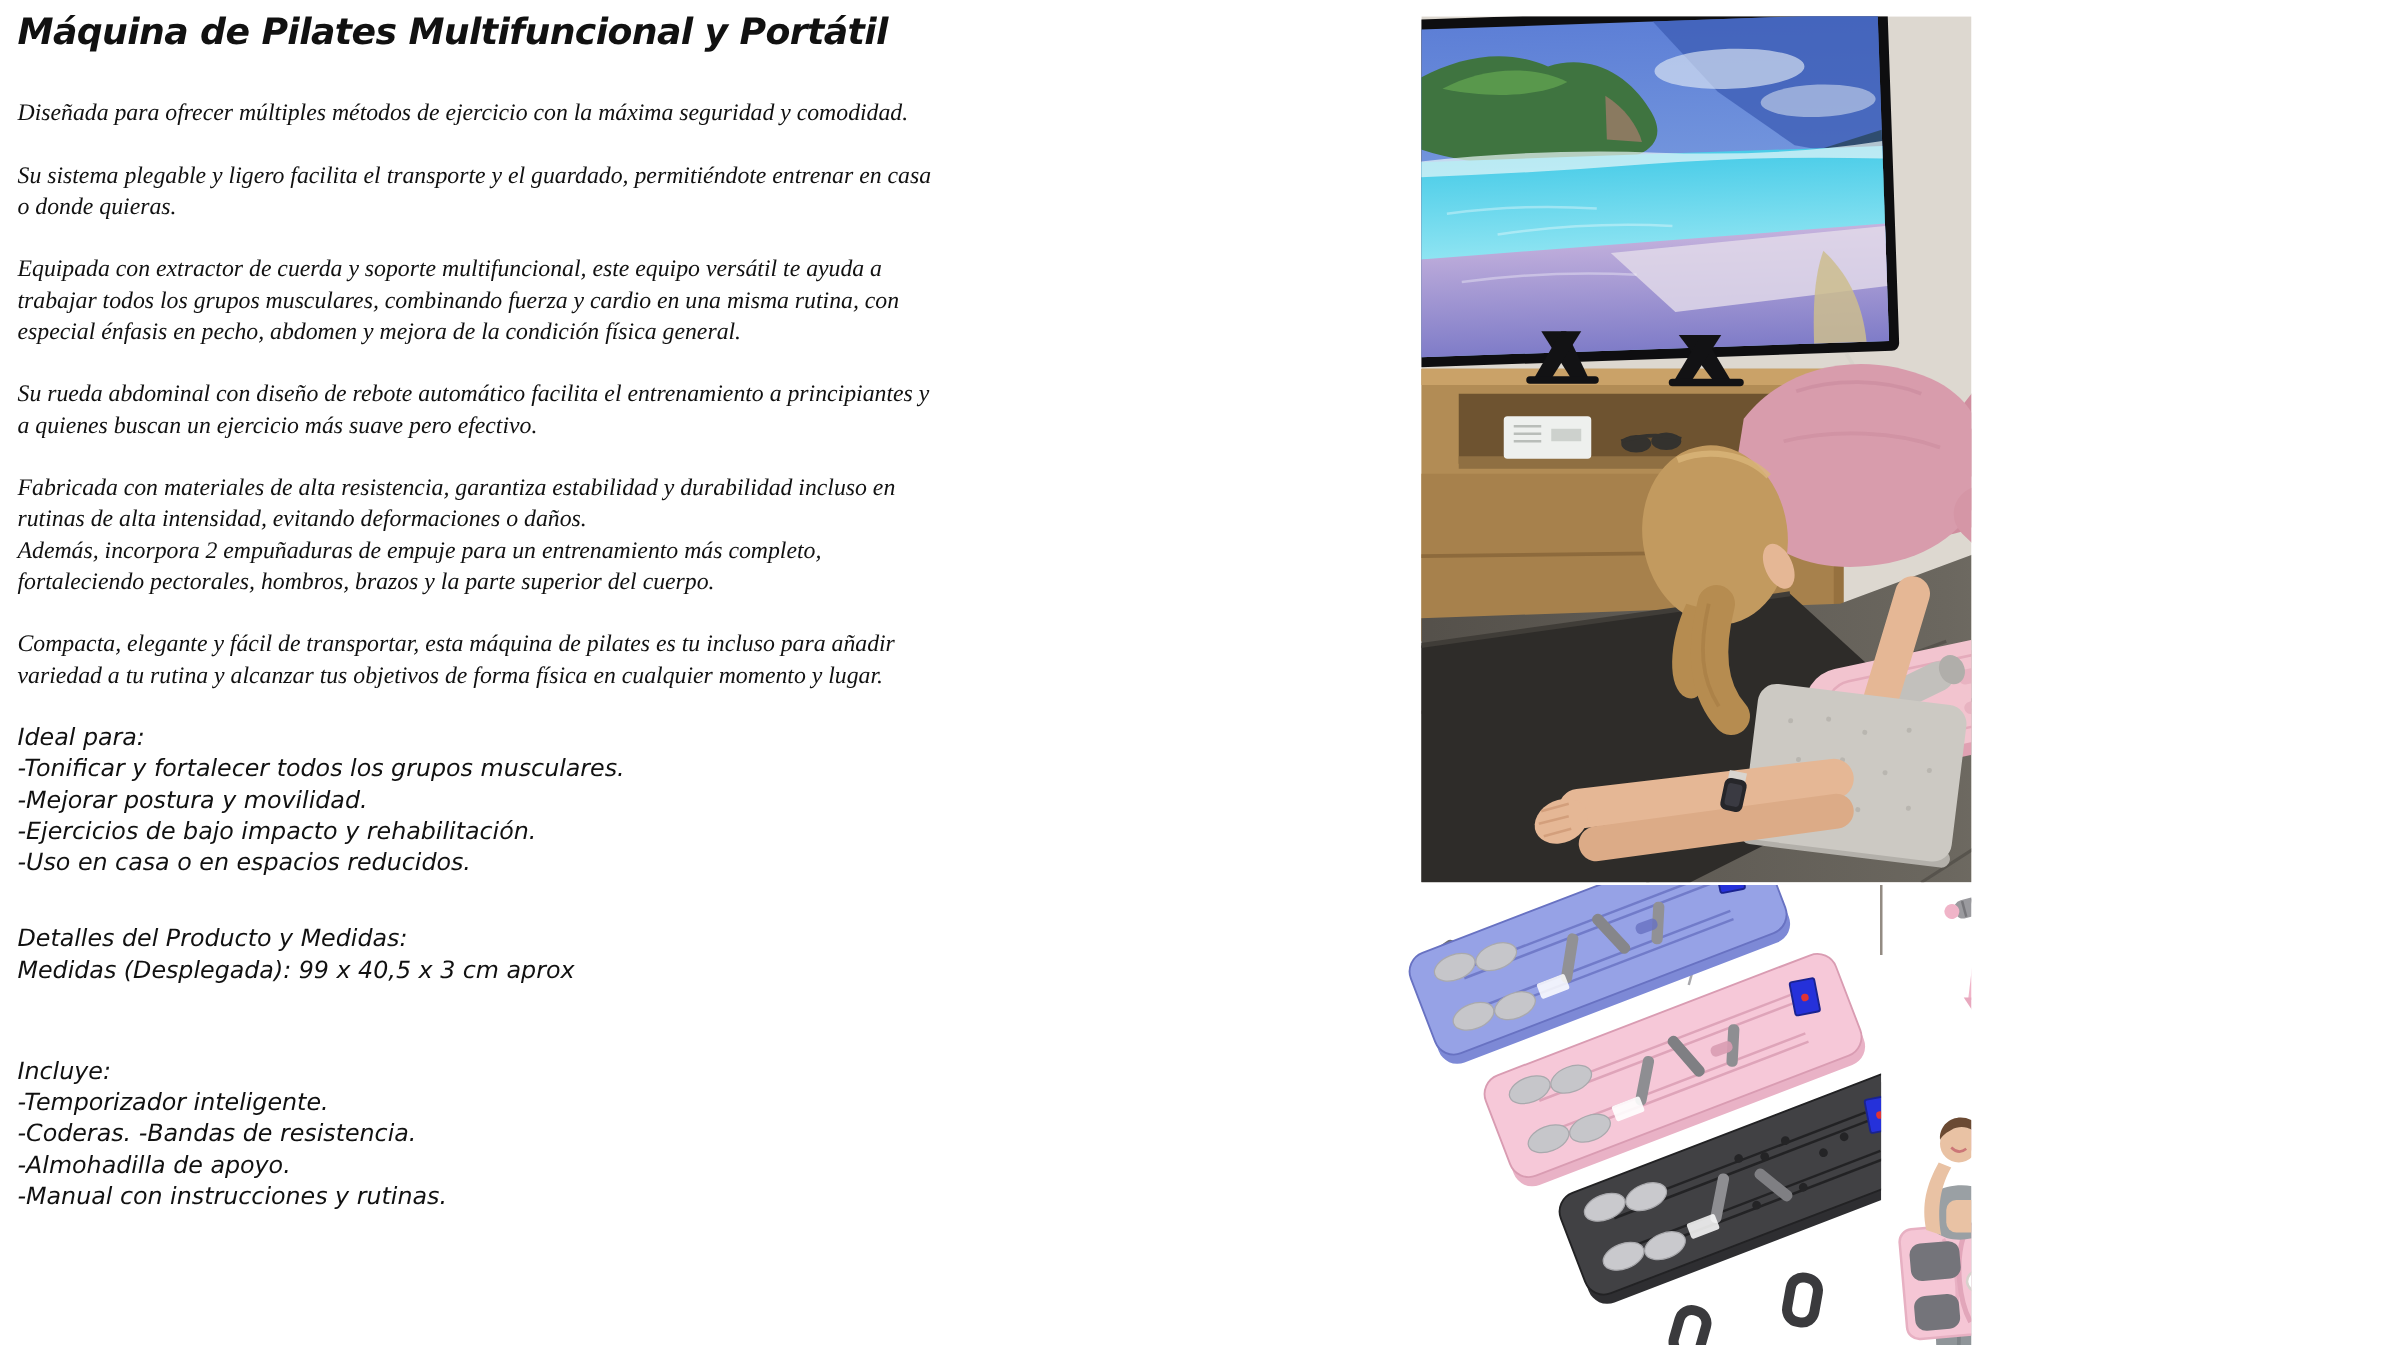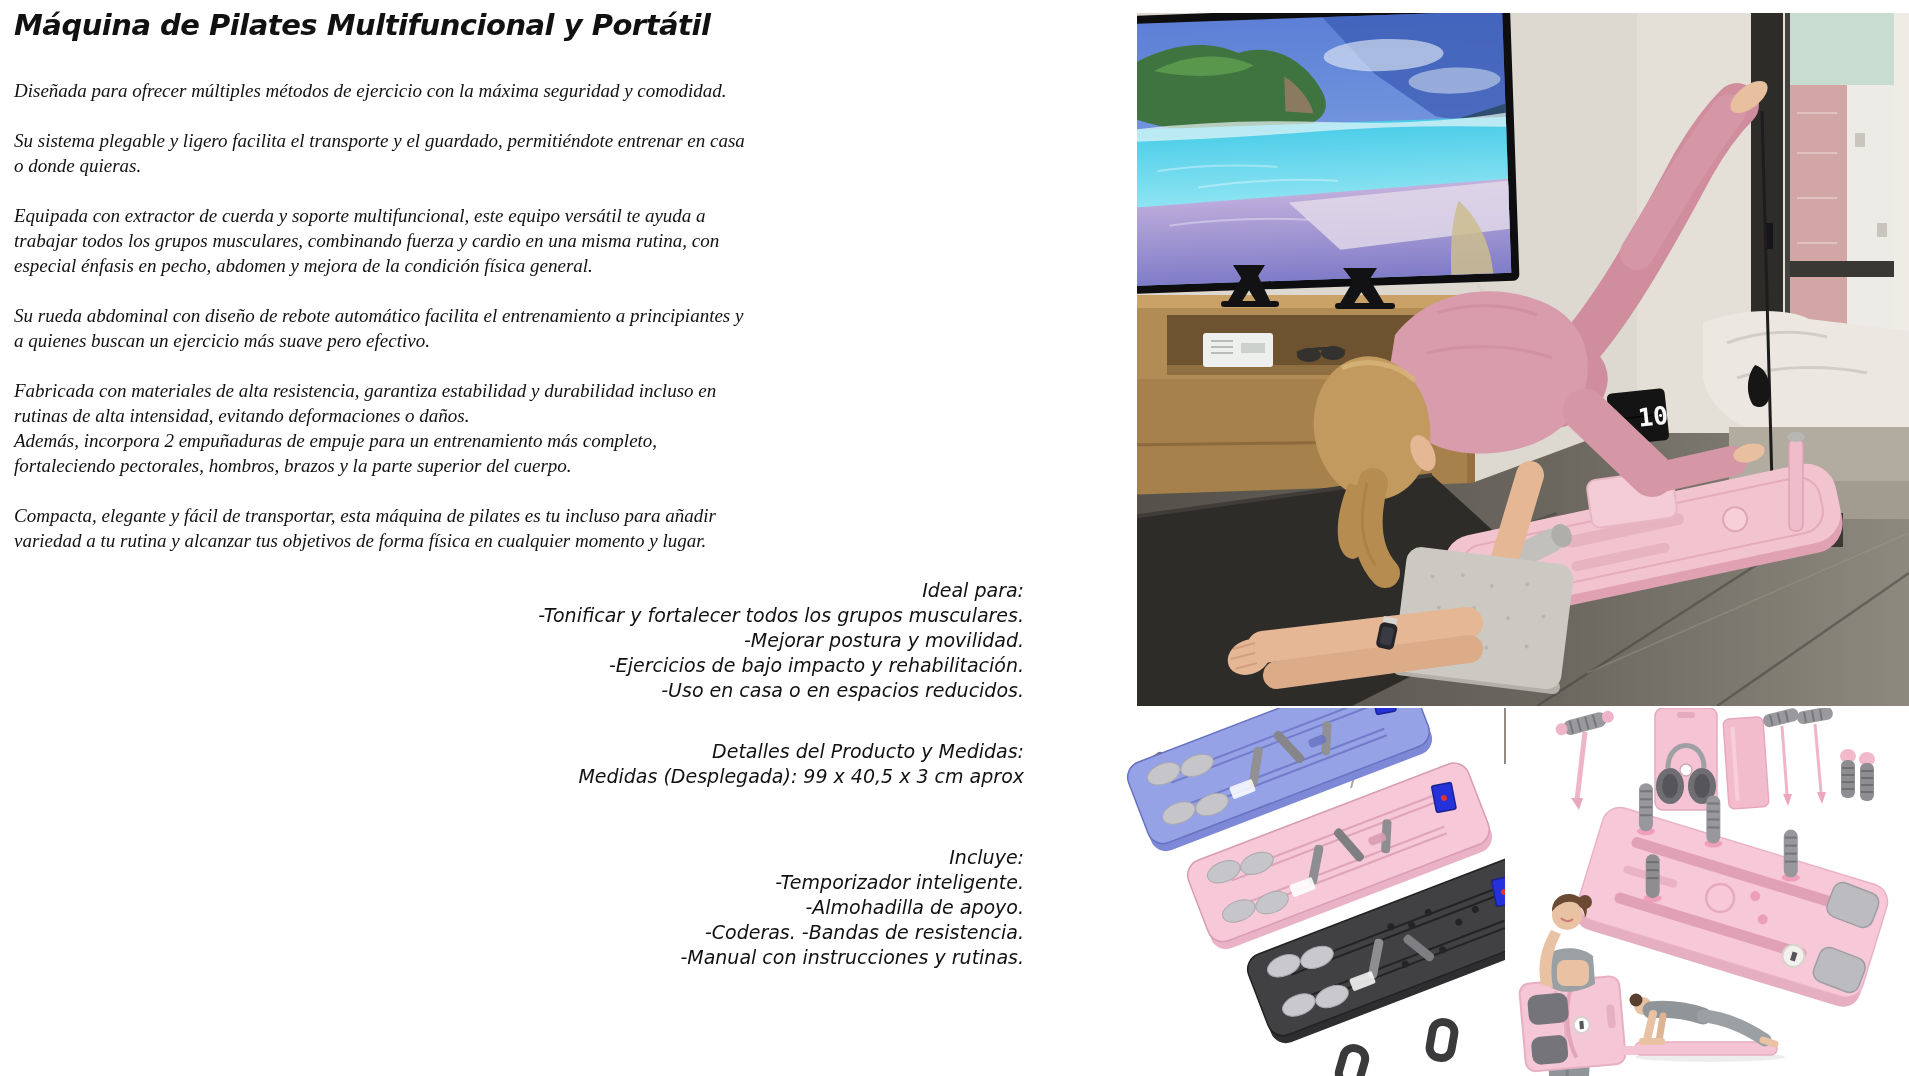--- a/index.html
+++ b/index.html
@@ -1,24 +1,24 @@
 <!DOCTYPE html>
 <html><head>
 <meta charset="utf-8">
 <style>
   html,body{margin:0;padding:0;background:#ffffff;}
   body{width:1909px;height:1076px;font-family:"DejaVu Sans",sans-serif;color:#111;}
-  .page{position:relative;width:1909px;height:1076px;overflow:hidden;background:#fff;}
+  .page{position:relative;width:1577px;height:1076px;overflow:hidden;background:#fff;}
 
   
   .text-col{position:absolute;left:14px;top:8px;width:1010px;font-style:italic;}
   .title{font-size:29px;font-weight:bold;letter-spacing:-0.5px;margin:0 0 36px 0;white-space:pre;}
   .para{font-size:19px;line-height:25px;margin:0 0 25px 0;white-space:pre;font-family:Liberation Serif, serif;}
   .section{margin-top:11px;}
-  .line{font-size:19px;line-height:25px;white-space:pre;text-align:right;}
+  .line{font-size:19px;line-height:25px;white-space:pre;}
 
   
   .photo-top{position:absolute;left:1137px;top:13px;width:772px;height:693px;overflow:hidden;}
   .collage-left{position:absolute;left:1035px;top:708px;width:470px;height:368px;overflow:hidden;}
   .collage-right{position:absolute;left:1505px;top:708px;width:404px;height:368px;overflow:hidden;}
   .divider-line{position:absolute;left:1504px;top:708px;width:2px;height:56px;background:#6f6459;opacity:.75;}
   svg{display:block;}
 </style>
 </head>
 <body>
@@ -51,22 +51,22 @@
     </div>
 
     <div class="section" style="margin-top:36px;">
       <div class="line">Detalles del Producto y Medidas:</div>
       <div class="line">Medidas (Desplegada): 99 x 40,5 x 3 cm aprox</div>
     </div>
 
     <div class="section" style="margin-top:56px;">
       <div class="line">Incluye:</div>
       <div class="line">-Temporizador inteligente.</div>
+      <div class="line">-Coderas. -Bandas de resistencia.</div>
       <div class="line">-Almohadilla de apoyo.</div>
-      <div class="line">-Coderas. -Bandas de resistencia.</div>
       <div class="line">-Manual con instrucciones y rutinas.</div>
     </div>
   </div>
 
   <div class="photo-top">
     <svg width="772" height="693" viewBox="0 0 772 693">
       <defs>
         <linearGradient id="skyG" x1="0" y1="0" x2="0" y2="1">
           <stop offset="0" stop-color="#5d7fd6"></stop>
             <stop offset="1" stop-color="#8fb2e6"></stop>

